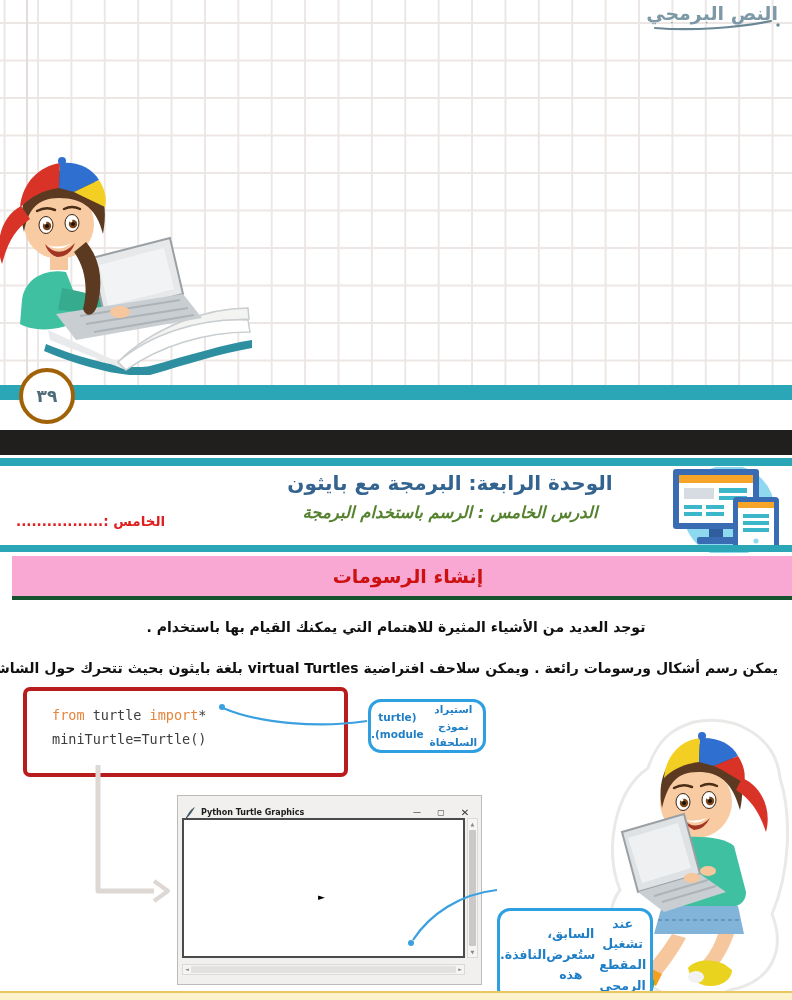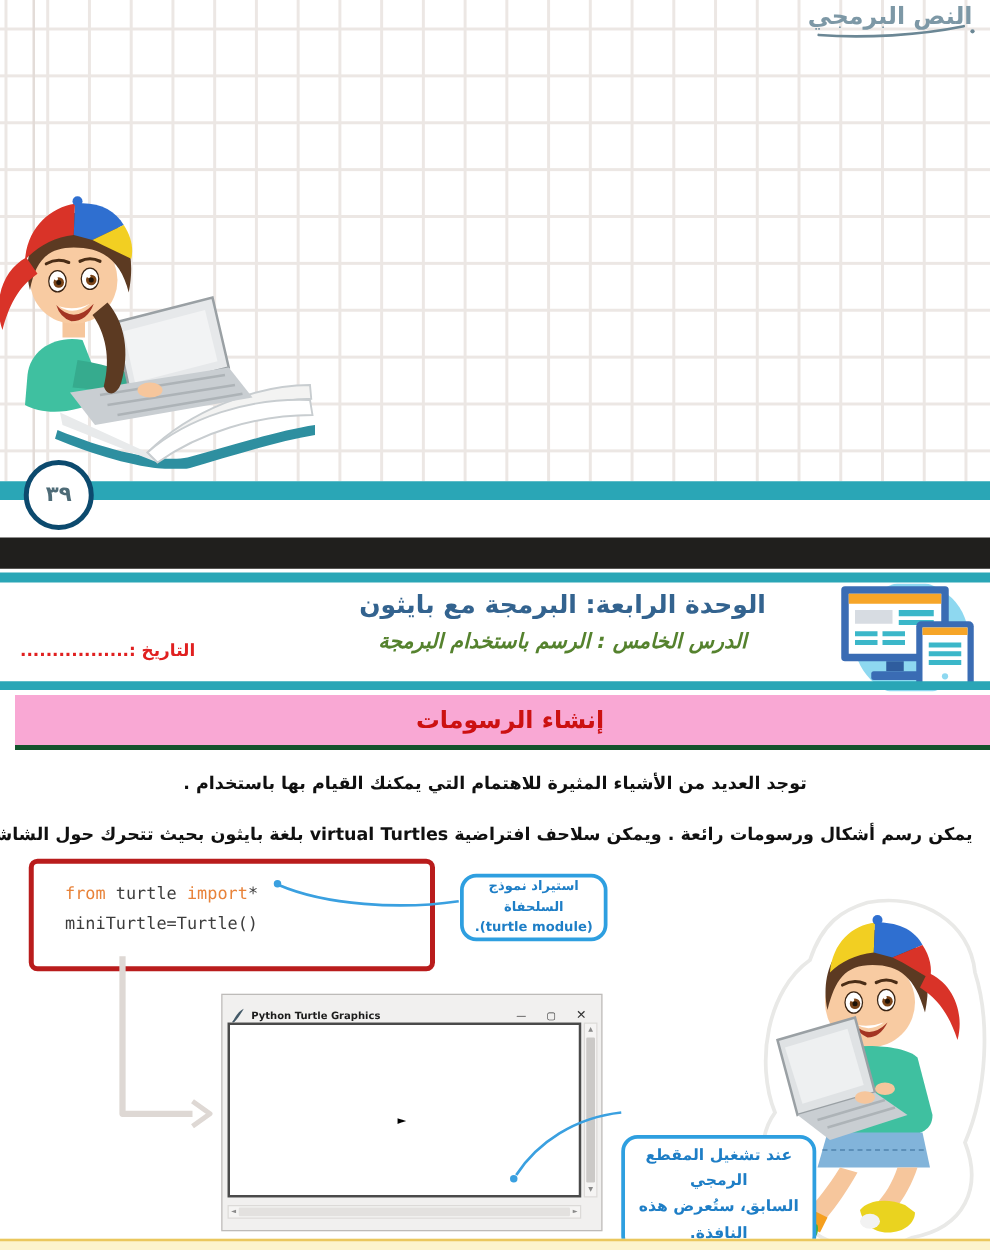--- a/index.html
+++ b/index.html
@@ -11,21 +11,21 @@
     background-image:linear-gradient(#ece7e4 2px,transparent 2px),
                      linear-gradient(90deg,#ece7e4 2px,transparent 2px);
     background-size:33.4px 37.5px;background-position:3.6px 22px;}
   .margin-line{position:absolute;left:26px;top:0;width:2px;height:385px;background:#e3dcd8;}
   .hw-label{position:absolute;top:2px;right:14px;font-size:19px;font-weight:bold;color:#7d98a6;direction:rtl;text-align:right;}
   .hw-underline{position:absolute;top:16px;right:7px;}
 
   
   .page-bar{position:absolute;left:0;top:385px;width:792px;height:15px;background:#2aa6b6;}
   .page-circle{position:absolute;left:19px;top:368px;width:48px;height:48px;border-radius:50%;
-    background:#ffffff;border:4px solid #0c4a6e;display:flex;align-items:center;justify-content:center;
+    background:#ffffff;border:4px solid #a16207;display:flex;align-items:center;justify-content:center;
     font-size:17px;font-weight:bold;color:#4e6b77;}
 
   
   .dark-bar{position:absolute;left:0;top:430px;width:792px;height:25px;background:#201f1d;}
   .teal-bar{position:absolute;left:0;width:792px;background:#2aa6b6;}
   .t1{top:458px;height:8px;} .t2{top:545px;height:7px;}
 
   
   .unit-title{position:absolute;left:240px;top:471px;width:420px;text-align:center;direction:rtl;
     color:#33638f;font-size:20px;font-weight:bold;}
@@ -45,21 +45,21 @@
   .intro p{margin:14px;white-space:nowrap;}
 
   
   .code-box{position:absolute;left:23px;top:687px;width:292px;height:70px;background:#ffffff;
     border:4px solid #b91c1c;border-radius:7px;padding:12px 0 0 25px;box-sizing:content-box;}
   .code-line{font-family:"DejaVu Sans Mono",monospace;font-size:13.5px;line-height:24px;color:#3d3d3d;}
   .kw{color:#e8833a;}
 
   
   .callout{position:absolute;border:3px solid #2e9fe0;border-radius:13px;background:#ffffff;
-    display:flex;flex-direction:column;align-items:center;justify-content:center;
+    display:flex;align-items:center;justify-content:center;
     color:#1e7ec6;font-weight:bold;direction:rtl;text-align:center;}
   .callout-import{left:368px;top:699px;width:112px;height:48px;font-size:10.5px;line-height:1.6;}
   .callout-window{left:497px;top:908px;width:150px;height:88px;font-size:12.5px;line-height:1.65;}
   .connector{position:absolute;}
 
   
   .tk-window{position:absolute;left:177px;top:795px;width:305px;height:190px;background:#f1f0ef;
     border:1px solid #bdbbb9;box-sizing:border-box;}
   .titlebar{position:absolute;left:0;top:0;width:100%;height:33px;display:flex;align-items:center;
     padding:0 4px 0 7px;box-sizing:border-box;}
@@ -136,21 +136,21 @@
   <div class="page-bar"></div>
   <div class="page-circle">
     <span>٣٩</span>
   </div>
 
   <div class="dark-bar"></div>
   <div class="teal-bar t1"></div>
 
   <div class="unit-title">الوحدة الرابعة: البرمجة مع بايثون</div>
   <div class="lesson-title">الدرس الخامس : الرسم باستخدام البرمجة</div>
-  <div class="date-label">التاريخ :.................</div>
+  <div class="date-label">الخامس :.................</div>
   <svg class="devices-icon" width="135" height="86" viewBox="0 0 135 86">
     <circle cx="72" cy="44" r="46" fill="#8ed8f0"></circle>
     <rect x="16" y="2" width="86" height="60" rx="3" fill="#3a6cb4"></rect>
     <rect x="22" y="8" width="74" height="48" fill="#ffffff"></rect>
     <rect x="22" y="8" width="74" height="8" fill="#f6a528"></rect>
     <rect x="27" y="21" width="30" height="11" fill="#d7dce2"></rect>
     <rect x="62" y="21" width="28" height="5" fill="#3bb7c9"></rect>
       <rect x="62" y="29" width="28" height="4" fill="#3bb7c9"></rect>
     <rect x="27" y="38" width="18" height="4" fill="#3bb7c9"></rect>
       <rect x="49" y="38" width="18" height="4" fill="#3bb7c9"></rect>

